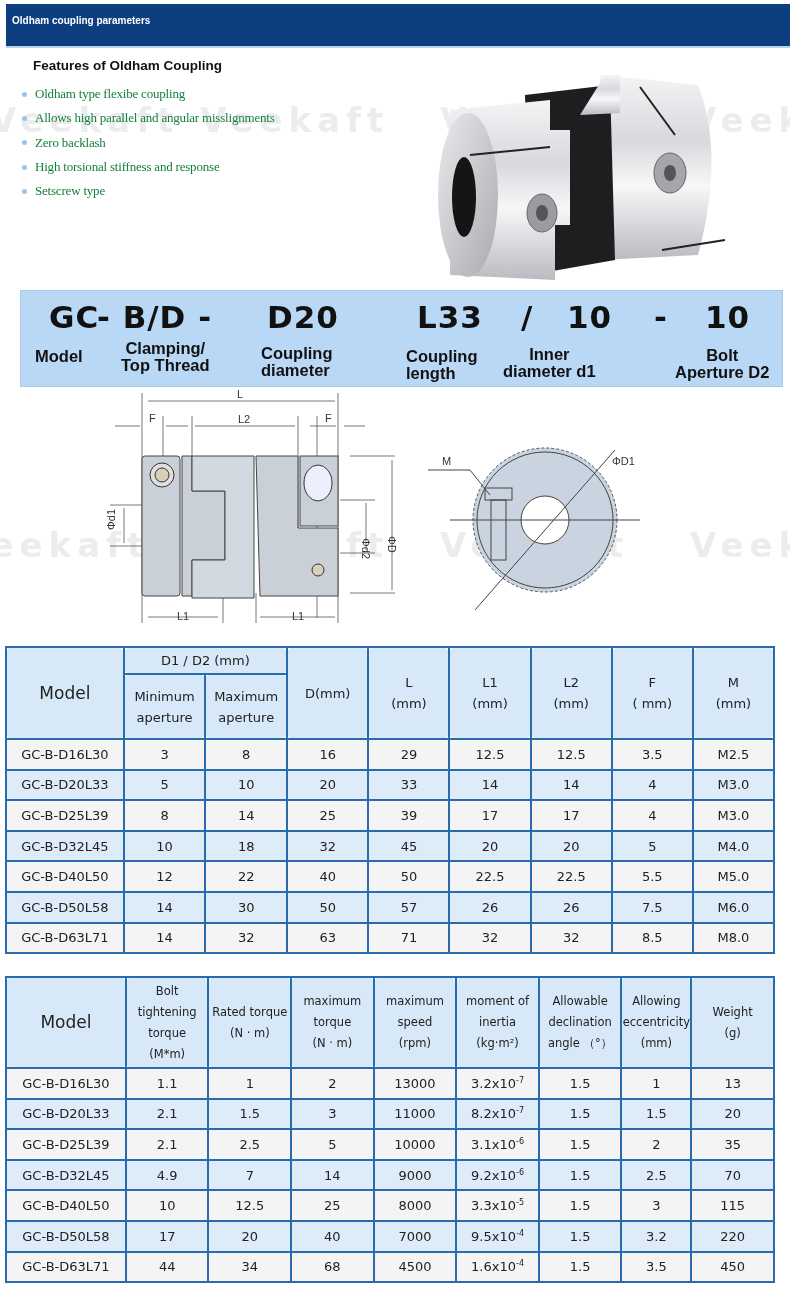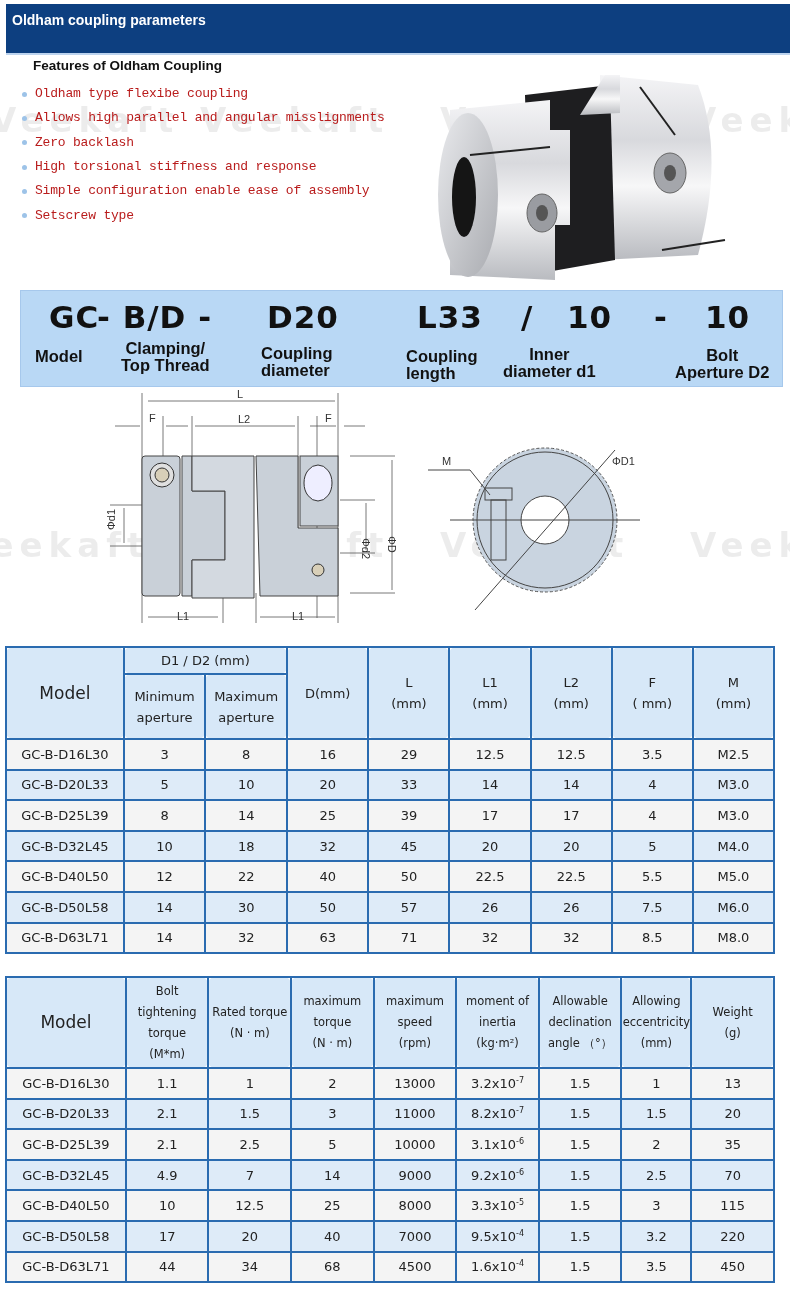--- a/index.html
+++ b/index.html
@@ -1,21 +1,21 @@
 <!DOCTYPE html>
 <html><head>
 <meta charset="utf-8">
 <style>
   * { box-sizing: border-box; margin: 0; padding: 0; }
   body { width: 790px; height: 1299px; background: #ffffff; font-family: "DejaVu Sans", sans-serif; position: relative; overflow: hidden; color: #1a1a1a; }
-  .banner { position: absolute; left: 6px; top: 4px; width: 784px; height: 51px; background: #0d3f80; border-bottom: 2px solid #bcd3ee; color: #fff; font-family: "Liberation Sans", sans-serif; font-weight: bold; font-size: 14px; line-height: 33px; padding-left: 6px; }
+  .banner { position: absolute; left: 6px; top: 4px; width: 784px; height: 44px; background: #0d3f80; border-bottom: 2px solid #bcd3ee; color: #fff; font-family: "Liberation Sans", sans-serif; font-weight: bold; font-size: 10px; line-height: 33px; padding-left: 6px; }
   .features { position: absolute; left: 22px; top: 58px; }
   .features h2 { font-family: "Liberation Sans", sans-serif; font-size: 13.5px; font-weight: bold; margin-left: 11px; margin-bottom: 9px; color: #111; }
   .features ul { list-style: none; }
-  .features li { font-family: Liberation Mono, monospace; font-size: 13px; color: #b91c1c; height: 24.3px; line-height: 24px; display: flex; align-items: center; letter-spacing: -0.2px; }
+  .features li { font-family: Liberation Serif, serif; font-size: 13px; color: #15803d; height: 24.3px; line-height: 24px; display: flex; align-items: center; letter-spacing: -0.2px; }
   .features li .dot { width: 5px; height: 5px; background: #9dc3e8; border-radius: 50%; margin-right: 8px; flex-shrink: 0; }
   .product { position: absolute; left: 430px; top: 55px; width: 330px; height: 225px; }
   .codebar { position: absolute; left: 20px; top: 290px; width: 763px; height: 97px; background: #b9d8f5; border: 1px solid #a6c8ec; }
   .code-big { position: absolute; top: 8px; font-family: "DejaVu Sans", sans-serif; font-weight: bold; font-size: 31px; color: #111; letter-spacing: 1px; }
   .code-small { position: absolute; font-family: "Liberation Sans", sans-serif; font-weight: bold; font-size: 16.5px; line-height: 17px; color: #111; text-align: center; }
   .drawing { position: absolute; left: 100px; top: 388px; width: 300px; height: 240px; }
   .endview { position: absolute; left: 420px; top: 440px; width: 240px; height: 180px; }
   table.spec { position: absolute; border-collapse: collapse; font-family: "DejaVu Sans", sans-serif; }
   table.spec td, table.spec th { border: 2.5px solid #2a6bb0; text-align: center; font-weight: normal; color: #222; }
   table.spec th { background: #d7e8f8; font-size: 13px; line-height: 21px; border-radius: 7px; }
@@ -54,24 +54,20 @@
         <span class="dot"></span>
         <span>Allows high parallel and angular misslignments</span>
       </li>
     <li>
         <span class="dot"></span>
         <span>Zero backlash</span>
       </li>
     <li>
         <span class="dot"></span>
         <span>High torsional stiffness and response</span>
-      </li>
-    <li>
-        <span class="dot"></span>
-        <span>Simple configuration enable ease of assembly</span>
       </li>
     <li>
         <span class="dot"></span>
         <span>Setscrew type</span>
       </li>
   </ul>
 </div>
 
 <div class="product">
   <svg width="330" height="225" viewBox="0 0 330 225">

